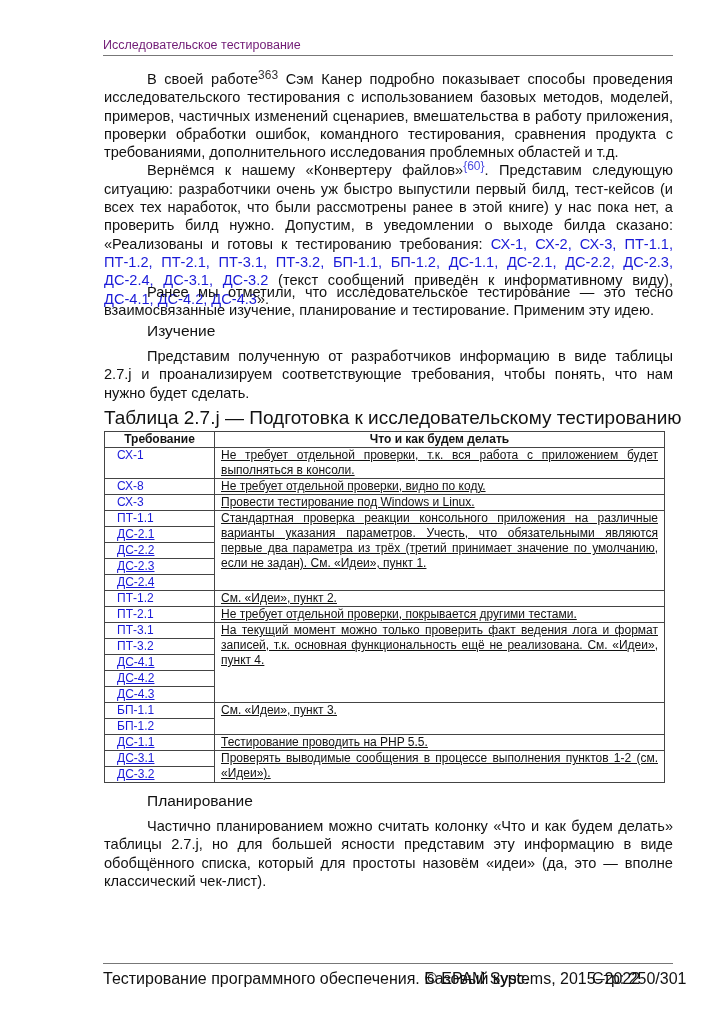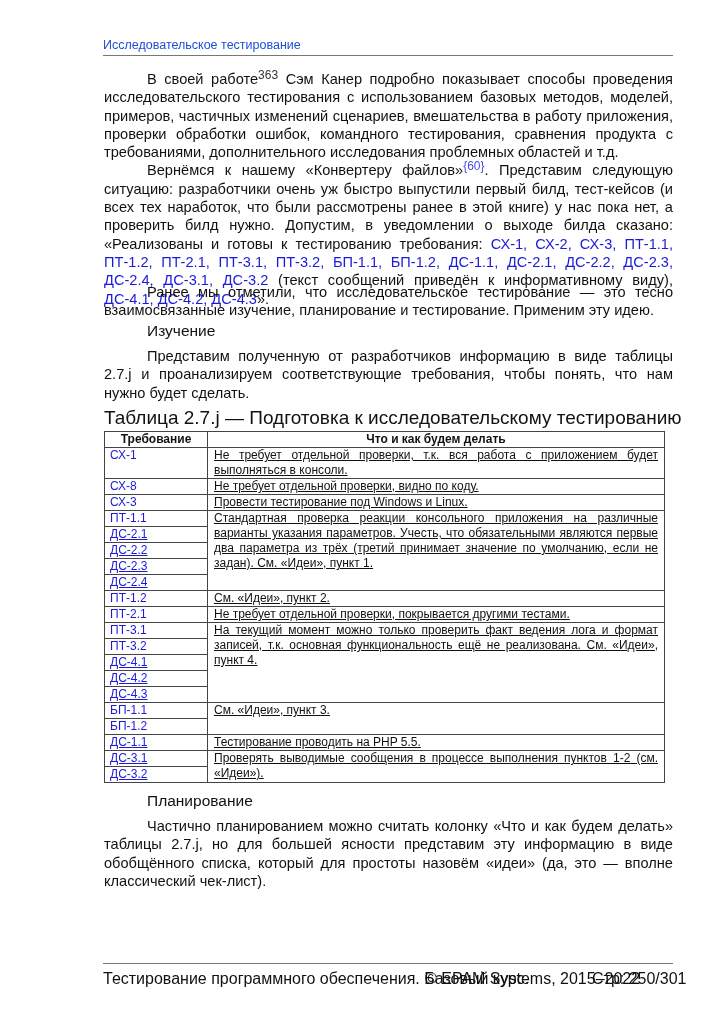--- a/index.html
+++ b/index.html
@@ -1,30 +1,30 @@
 <!DOCTYPE html>
 <html><head>
 <meta charset="utf-8">
 <style>
   html, body { margin: 0; padding: 0; background: #ffffff; }
   body { width: 725px; height: 1024px; position: relative; overflow: hidden;
          font-family: "Liberation Sans", sans-serif; color: #111; }
-  .running-header { position: absolute; left: 103px; top: 38px; font-size: 12.5px; color: #1d4ed8; }
+  .running-header { position: absolute; left: 103px; top: 38px; font-size: 12.5px; color: #701a75; }
   .header-rule { position: absolute; left: 103px; top: 55px; width: 570px; height: 1px; background: #777; }
   .body-text { position: absolute; left: 104px; width: 569px; font-size: 14.6px; line-height: 18.3px; text-align: justify; }
   .para { margin: 0; text-indent: 43px; }
   .link { color: #1a1ad8; }
   sup.ref { font-size: 12px; vertical-align: 5px; line-height: 0; color: #333; }
   sup.ref-link { font-size: 12px; vertical-align: 5px; line-height: 0; color: #4a4ae0; }
   .heading { position: absolute; left: 147px; font-size: 15.5px; font-weight: normal; color: #111; }
   .caption { position: absolute; left: 104px; top: 407px; font-size: 19px; }
   table.req { position: absolute; left: 104px; top: 431px; width: 561px; border-collapse: collapse; font-size: 12px; }
   table.req th, table.req td { border: 1px solid #444; padding: 0 6px; vertical-align: top; line-height: 15px; }
   table.req th { font-weight: bold; text-align: center; height: 14px; padding-top: 0; margin-left: 19px; }
-  table.req td.req-id { width: 91px; color: #1a1ad8; padding-left: 5px; }
+  table.req td.req-id { width: 91px; color: #1a1ad8; padding-left: 12px; }
   table.req td.req-id.underline span { text-decoration: underline; }
   table.req td.desc { text-align: justify; text-decoration: underline; }
   .footer-rule { position: absolute; left: 103px; top: 963px; width: 570px; height: 1px; background: #777; }
   .footer { position: absolute; top: 970px; font-size: 16px; color: #111; }
 </style>
 </head>
 <body>
 
 <div class="running-header">Исследовательское тестирование</div>
 <div class="header-rule"></div>

